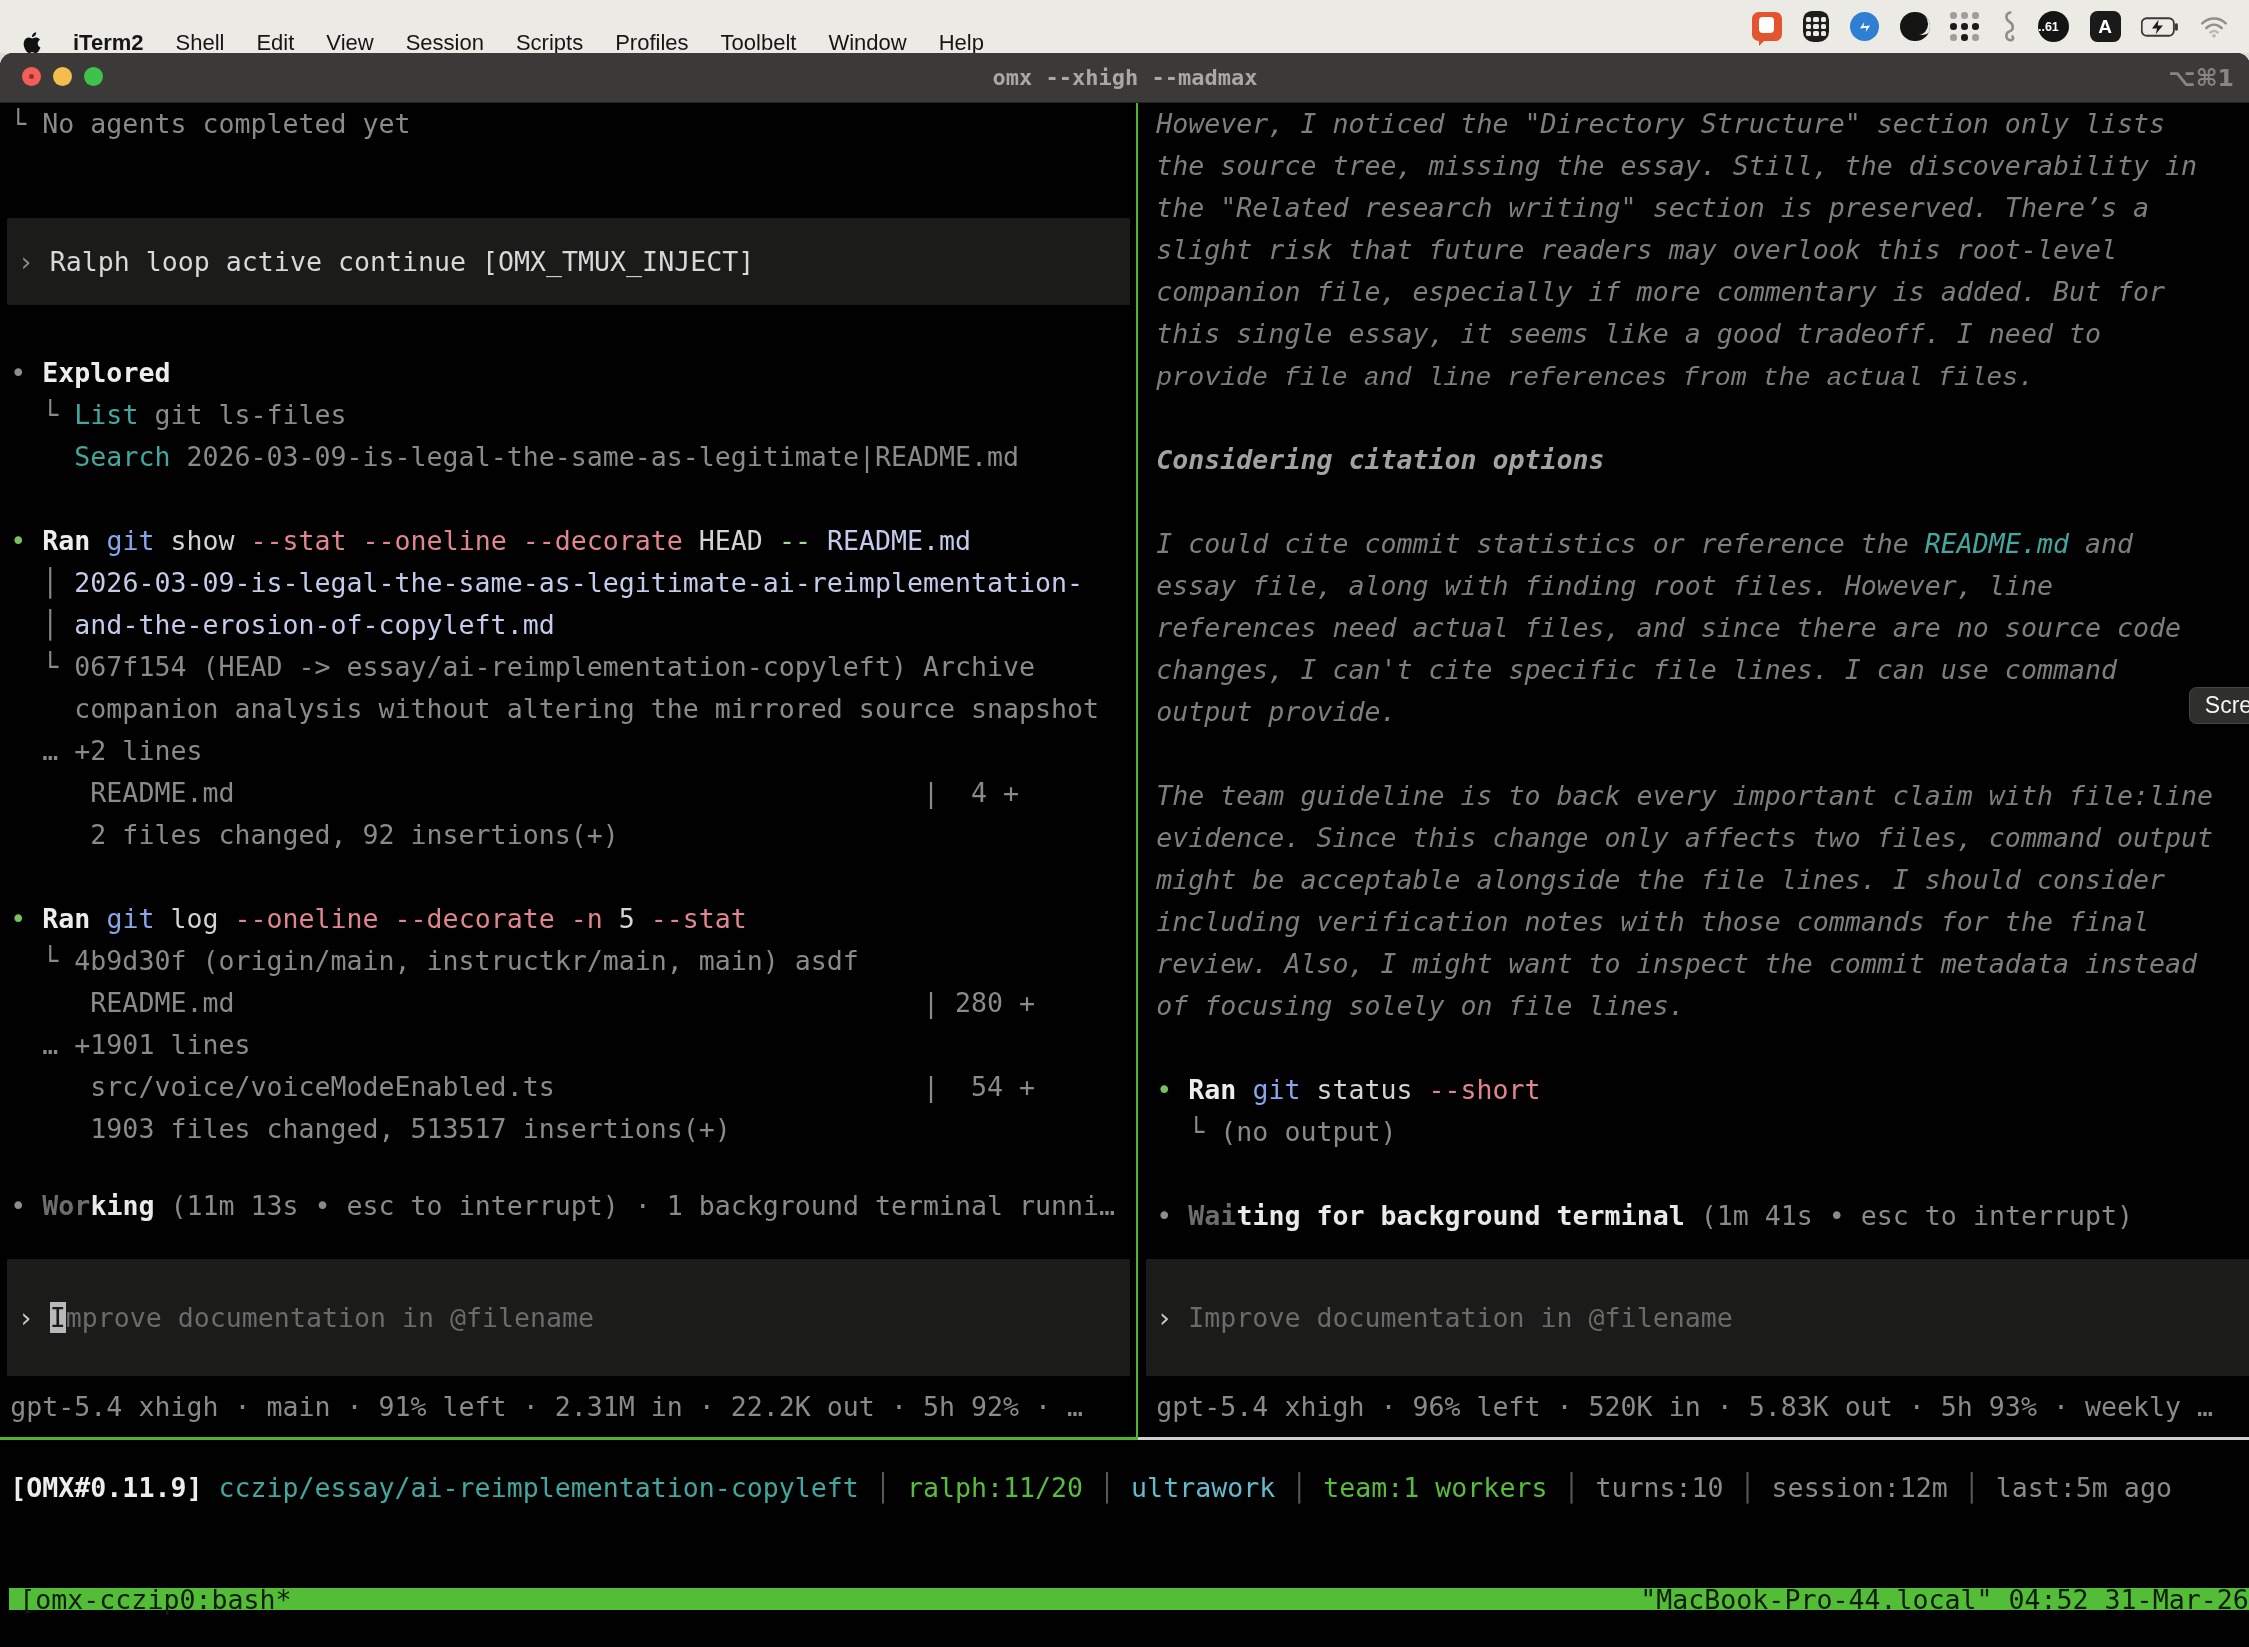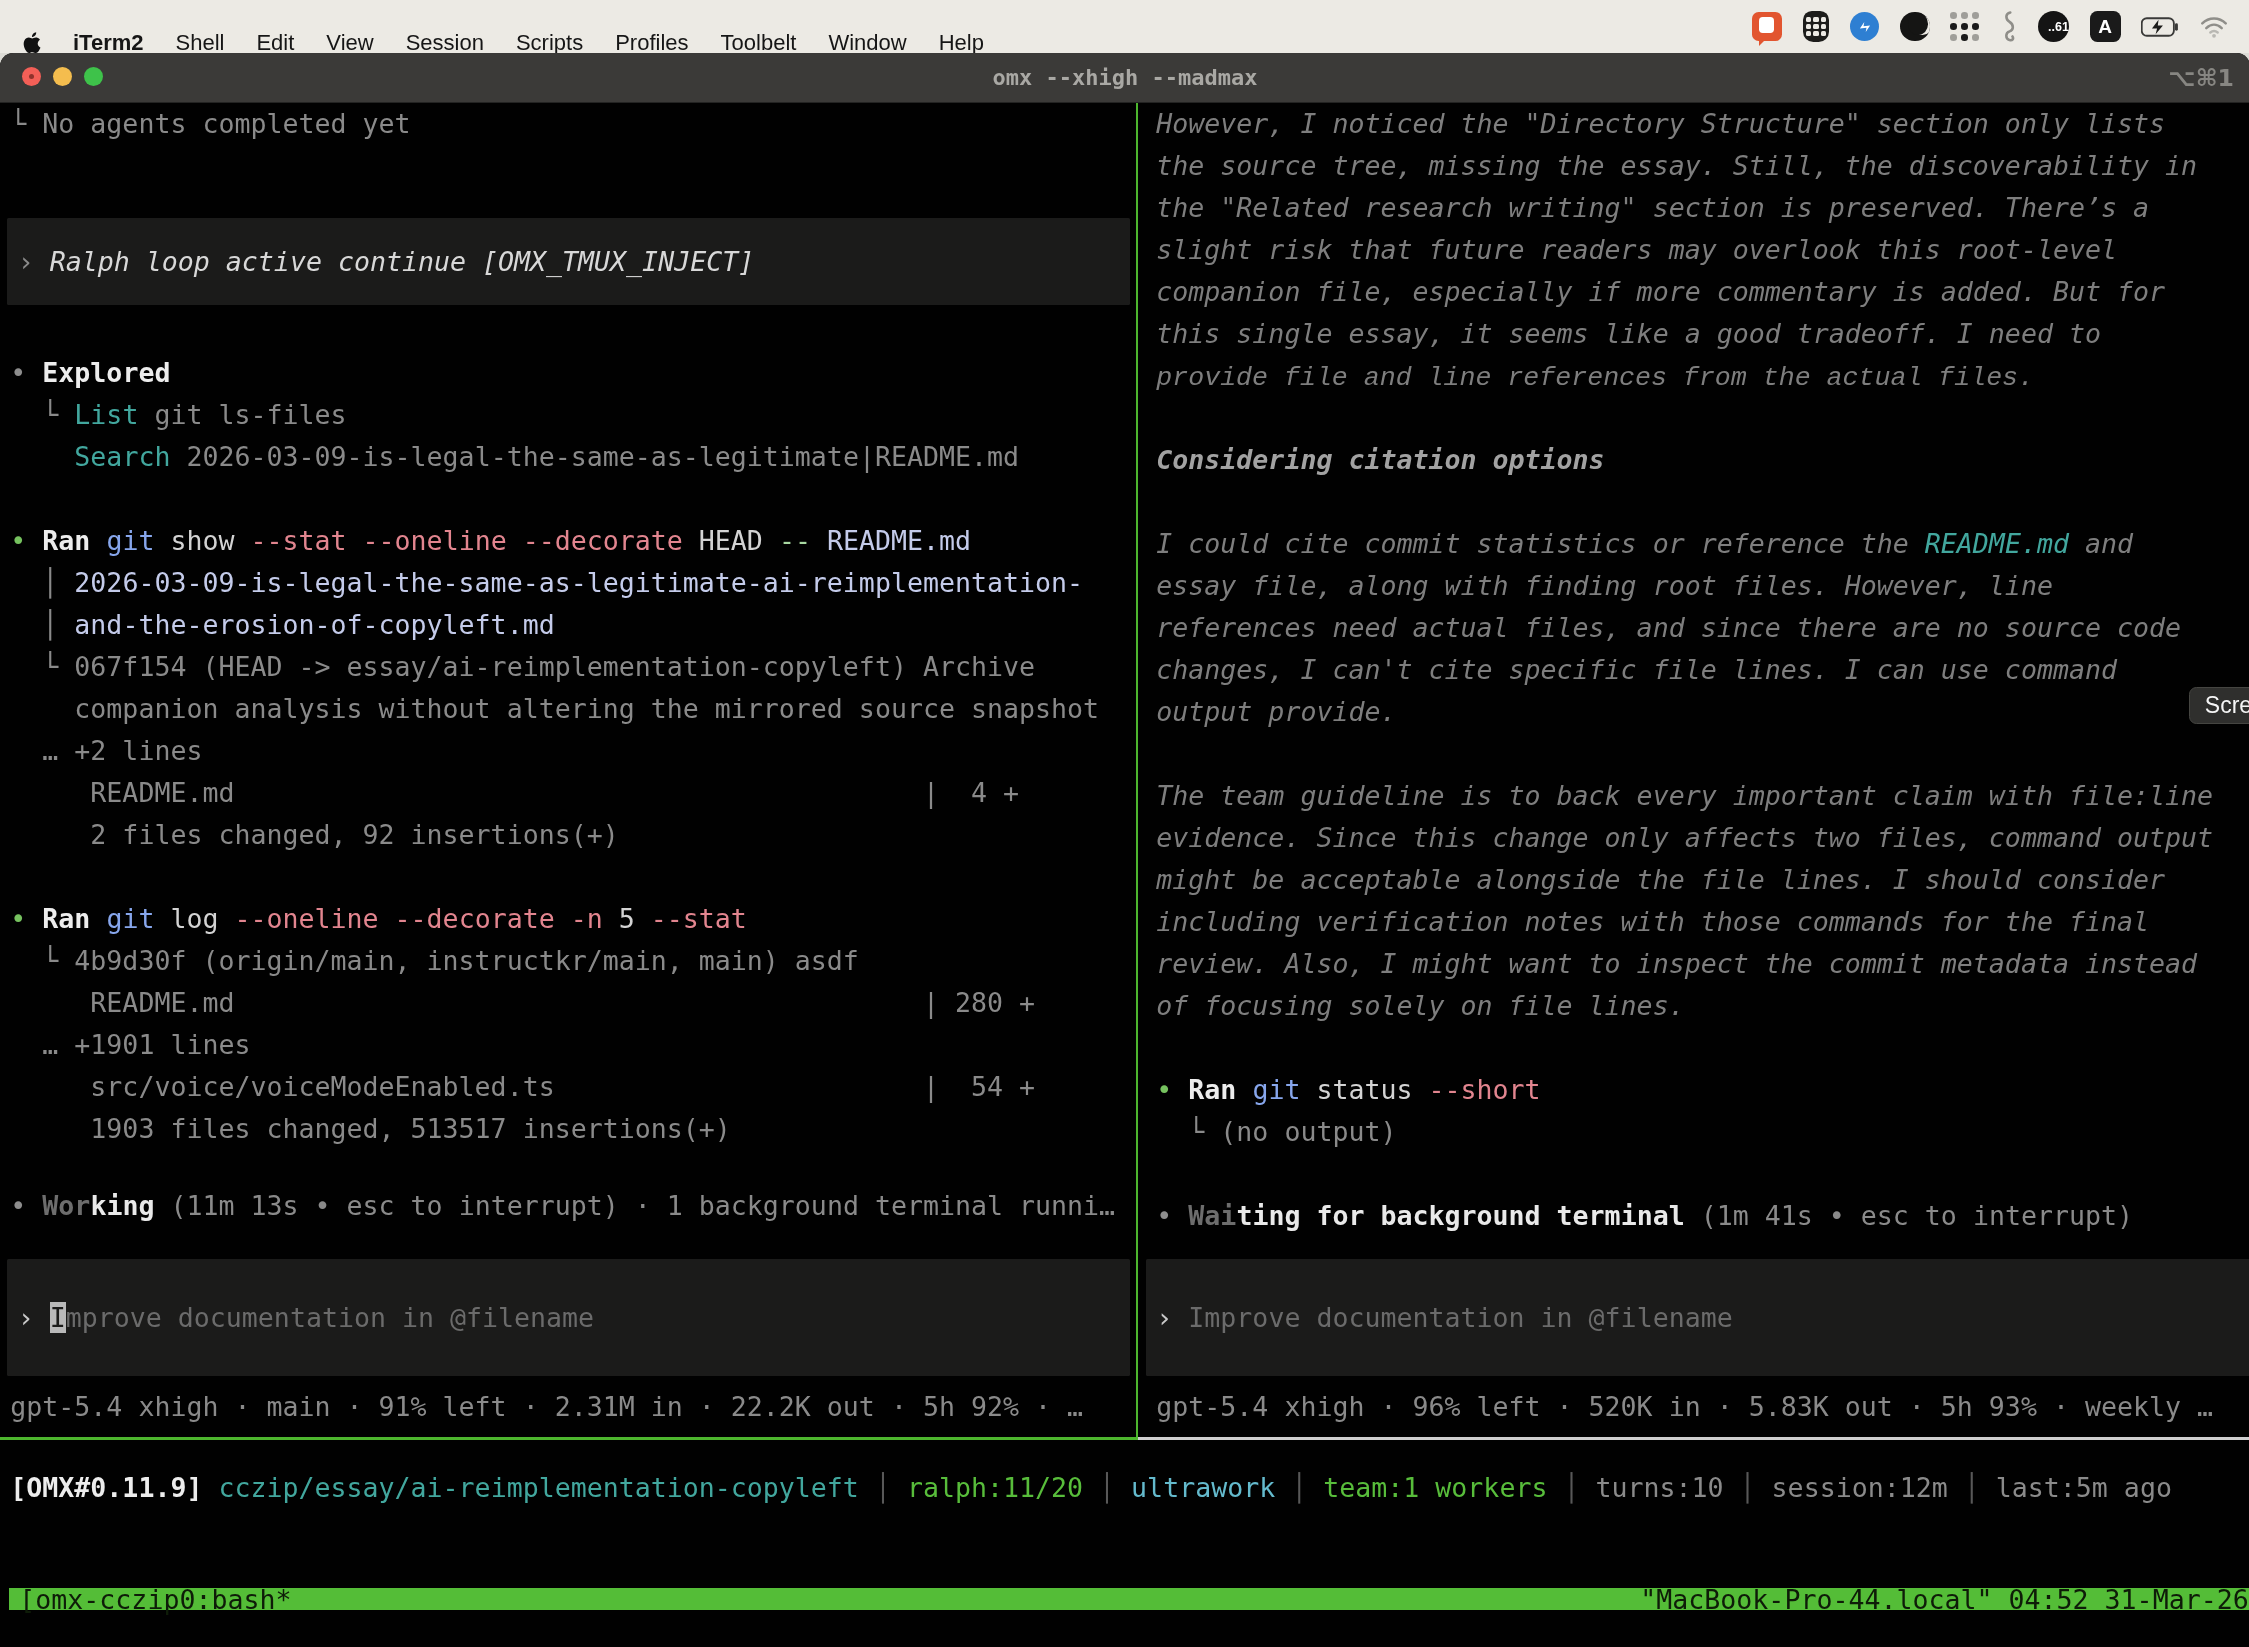--- a/index.html
+++ b/index.html
@@ -21,21 +21,21 @@
   .ic-shield{width:26.6px;height:31px;background:#1d1d1b;border-radius:8.9px 8.9px 10.3px 10.3px;
              display:grid;grid-template-columns:repeat(3,5.2px);grid-template-rows:repeat(3,5.2px);gap:2.2px;place-content:center;}
   .ic-shield i{background:#eceae4;border-radius:1.5px;}
   .ic-blue{width:29.5px;height:29.5px;background:#2e7fd2;border-radius:50%;display:flex;align-items:center;justify-content:center;}
   .ic-crescent{width:29.5px;height:29.5px;background:#151514;border-radius:50%;position:relative;overflow:hidden;}
   .ic-crescent:before{content:"";position:absolute;left:13.3px;top:4.4px;width:19px;height:19px;background:#eceae4;border-radius:50%;}
   .ic-crescent:after{content:"";position:absolute;left:7.4px;top:1.5px;width:20.7px;height:22px;background:#151514;border-radius:50%;}
   .ic-dots{display:grid;grid-template-columns:repeat(3,6.6px);grid-template-rows:repeat(3,6.6px);gap:4.4px;}
   .ic-dots i{border-radius:50%;background:#1b1b1b;}
   .ic-dots i.lt{background:#9f9e99;}
-  .ic-61{width:31px;height:31px;background:#141414;border-radius:50%;color:#fff;display:flex;align-items:center;justify-content:flex-end;
+  .ic-61{width:31px;height:31px;background:#141414;border-radius:50%;color:#fff;display:flex;align-items:center;justify-content:flex-start;
          font-size:12.5px;font-weight:bold;letter-spacing:0;}
   .ic-a{width:31px;height:31px;background:#1a1a1a;border-radius:7.4px;color:#fff;display:flex;align-items:center;justify-content:center;
         font-size:19px;font-weight:bold;}
   
   .window{position:absolute;top:53px;left:0;width:2250px;height:1594px;background:#010101;
           border-radius:13.3px 13.3px 0 0;overflow:hidden;}
   .titlebar{position:absolute;top:0;left:0;width:100%;height:50px;background:#3b3a38;border-bottom:1.5px solid #232322;box-sizing:border-box;}
   .tl-btns{position:absolute;left:22px;top:14px;display:flex;gap:11.8px;}
   .tl-btn{width:19px;height:19px;border-radius:50%;}
   .tl-red{background:#f35f57;position:relative;}
@@ -172,21 +172,21 @@
     </div>
 
     <div class="term">
 
       <div class="abs pane-lines" style="left:0;top:50px;width:1136px;">
           <div class="tl"><span style="color: rgb(138, 138, 138);">└ No agents completed yet</span></div>
         </div>
 
       <div class="abs box" style="left:7.4px;top:165px;width:1123px;height:87px;display:flex;align-items:center;">
         <div>
-            <div class="tl"><span style="color: rgb(138, 138, 138);">› </span><span style="color: rgb(216, 216, 216); font-style: italic;">Ralph loop active continue [OMX_TMUX_INJECT]</span></div>
+            <div class="tl"><span style="color: rgb(138, 138, 138);">› </span><span style="color: rgb(216, 216, 216);">Ralph loop active continue [OMX_TMUX_INJECT]</span></div>
           </div>
       </div>
 
       <div class="abs pane-lines" style="left:0;top:299px;width:1136px;">
           <div class="tl"><span style="color: rgb(141, 141, 141);">• </span><span style="color: rgb(237, 237, 237); font-weight: bold;">Explored</span></div>
           <div class="tl"><span style="color: rgb(138, 138, 138);">  └ </span><span style="color: rgb(66, 167, 158);">List</span><span style="color: rgb(138, 138, 138);"> git ls-files</span></div>
           <div class="tl"><span style="color: rgb(138, 138, 138);">    </span><span style="color: rgb(66, 167, 158);">Search</span><span style="color: rgb(138, 138, 138);"> 2026-03-09-is-legal-the-same-as-legitimate|README.md</span></div>
           <div class="tl">&nbsp;</div>
           <div class="tl"><span style="color: rgb(118, 194, 95);">• </span><span style="color: rgb(237, 237, 237); font-weight: bold;">Ran </span><span style="color: rgb(135, 166, 236);">git</span><span style="color: rgb(211, 211, 211);"> show </span><span style="color: rgb(226, 133, 143);">--stat --oneline --decorate</span><span style="color: rgb(211, 211, 211);"> HEAD </span><span style="color: rgb(168, 216, 161);">--</span><span style="color: rgb(196, 203, 234);"> README.md</span></div>
           <div class="tl"><span style="color: rgb(138, 138, 138);">  │ </span><span style="color: rgb(196, 203, 234);">2026-03-09-is-legal-the-same-as-legitimate-ai-reimplementation-</span></div>

